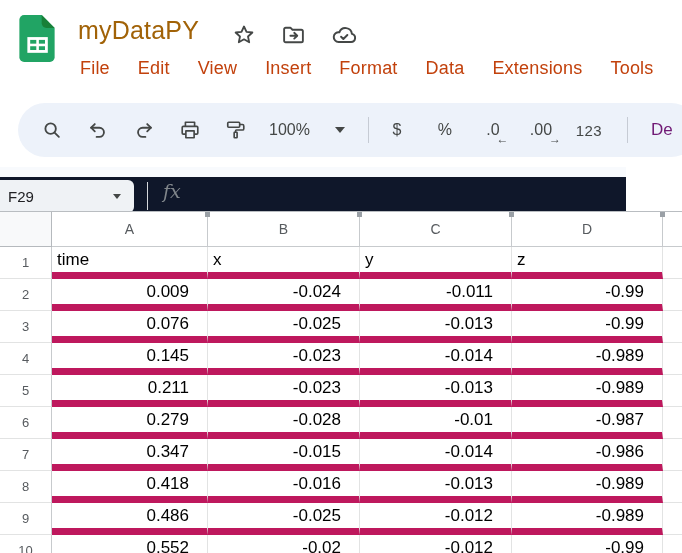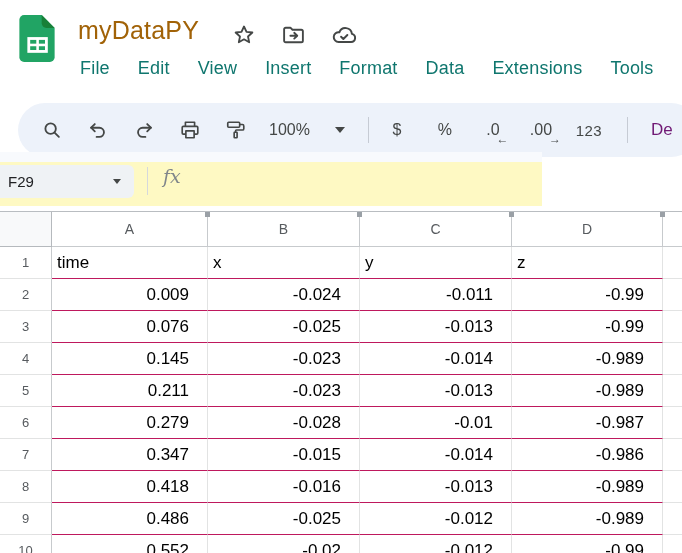--- a/index.html
+++ b/index.html
@@ -9,61 +9,61 @@
     -webkit-font-smoothing:antialiased;
   }
 
   
   .logo { position:absolute; left:19px; top:15px; width:36px; height:47px; }
   .doc-title { position:absolute; left:78px; top:16px; font-size:25px; color:#a16207; letter-spacing:.2px; }
   .title-icons { position:absolute; left:232px; top:22px; display:flex; gap:25px; align-items:center; }
   .title-icons svg { display:block; }
 
   .menu-row { position:absolute; left:66px; top:56px; display:flex; white-space:nowrap; }
-  .menu-item { padding:2px 14px; font-size:18px; color:#0f766e; letter-spacing:.2px; cursor:default; }
+  .menu-item { padding:2px 14px; font-size:18px; color:#c2410c; letter-spacing:.2px; cursor:default; }
 
   
   .toolbar {
     position:absolute; left:18px; top:103px; width:680px; height:54px;
     background:#edf2fa; border-radius:27px;
     display:flex; align-items:center; padding-left:15px; box-sizing:border-box;
   }
   .tbtn { width:38px; height:38px; border-radius:50%; display:flex; align-items:center; justify-content:center; flex:0 0 auto; margin-right:8px; }
   .tbtn svg { display:block; }
   .zoom-ctl { display:flex; align-items:center; gap:25px; margin:0 14px 0 6px; font-size:16px; color:#444746; flex:0 0 auto; }
   .caret { width:0; height:0; border-left:5px solid transparent; border-right:5px solid transparent; border-top:6px solid #444746; }
   .tb-divider { width:1px; height:26px; background:#c6cbd4; margin:0 9px; flex:0 0 auto; }
   .tbtn-text { width:38px; text-align:center; font-size:16px; color:#444746; flex:0 0 auto; margin-right:10px; }
   .dec { position:relative; display:inline-block; }
   .dec .arr { position:absolute; right:-9px; bottom:-7px; font-size:12px; color:#444746; }
   .t123 { font-size:15px; letter-spacing:.5px; }
   .font-btn { margin-left:14px; font-size:17px; color:#701a75; flex:0 0 auto; }
 
   
-  .fbar { position:absolute; top:152px; left:0; width:542px; height:54px; background:#fef9c3; }
+  .fbar { position:absolute; top:167px; left:0; width:626px; height:54px; background:#0f172a; }
   .fbar-band { position:absolute; top:0; left:0; right:0; height:10px; background:#f8fafd; }
   .name-box { position:absolute; left:-14px; top:13px; width:148px; height:33px; background:#eff2f5; border-radius:6px; display:flex; align-items:center; }
   .name-box .nb-text { flex:1; padding-left:22px; font-size:15px; color:#202124; }
   .name-box .caret { margin-right:13px; border-top-width:5px; border-left-width:4.5px; border-right-width:4.5px; }
   .fx-divider { position:absolute; left:147px; top:15px; width:1px; height:28px; background:#d5d8dc; }
   .fx { position:absolute; left:163px; top:13px; font-size:19px; color:#80868b; font-style:italic; font-family:"DejaVu Serif", serif; }
   .formula-input { position:absolute; left:195px; top:16px; right:10px; font-size:15px; color:#202124; }
 
   
   .grid { position:absolute; top:211px; left:0; width:682px; bottom:0; background:#fff; border-top:1px solid #b9bdc1; box-sizing:border-box; }
   .ghead { display:flex; height:35px; }
   .corner { width:52px; flex:0 0 auto; background:#f8f9fa; border-right:1px solid #b5b9bd; border-bottom:1px solid #b5b9bd; box-sizing:border-box; }
   .hcell { box-sizing:border-box; flex:0 0 auto; background:#fff; border-right:1px solid #c7cacd; border-bottom:1px solid #c7cacd;
            display:flex; align-items:center; justify-content:center; font-size:14px; color:#575b5f; position:relative; }
   .hcell::after { content:""; position:absolute; top:0; right:-3px; width:5px; height:5px; background:#9aa0a6; z-index:2; }
   .hfill { flex:1 1 auto; background:#fff; border-bottom:1px solid #c7cacd; box-sizing:border-box; }
   .grow { display:flex; height:32px; }
   .rnum { width:52px; flex:0 0 auto; box-sizing:border-box; background:#fff; border-right:1px solid #c7cacd; border-bottom:1px solid #e2e3e3;
           display:flex; align-items:center; justify-content:center; font-size:13px; color:#575b5f; }
-  .cell { box-sizing:border-box; flex:0 0 auto; border-right:1px solid #e2e3e3; border-bottom:1px solid #be185d;
+  .cell { box-sizing:border-box; flex:0 0 auto; border-right:1px solid #e2e3e3; border-bottom:7px solid #be185d;
           font-size:17px; color:#000; display:flex; align-items:center; overflow:hidden; }
   .cell.num { justify-content:flex-end; padding-right:18px; }
   .cell.txt { justify-content:flex-start; padding-left:5px; }
   .cfill { flex:1 1 auto; border-right:none; border-bottom:1px solid #e2e3e3; box-sizing:border-box; }
   .c0 { width:156px; } .c1 { width:152px; } .c2 { width:152px; } .c3 { width:151px; }
 </style>
 </head>
 <body>
 
 <div class="screen">

